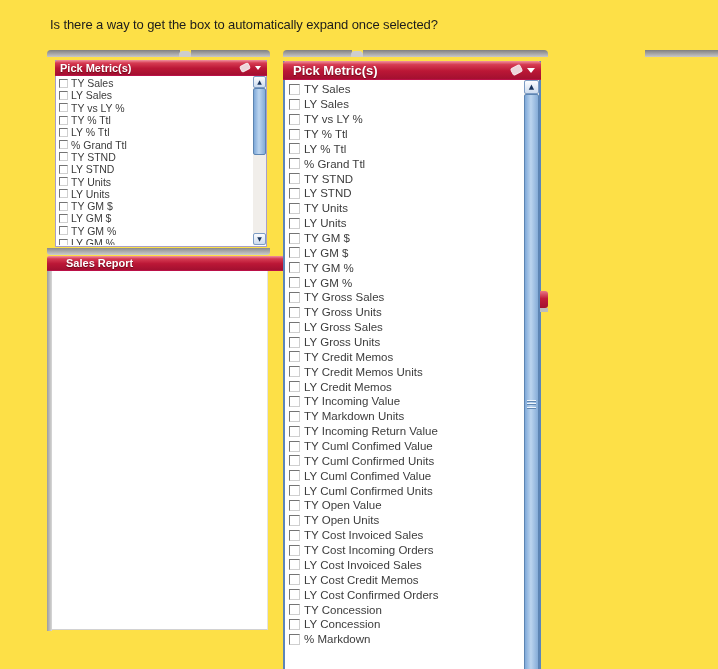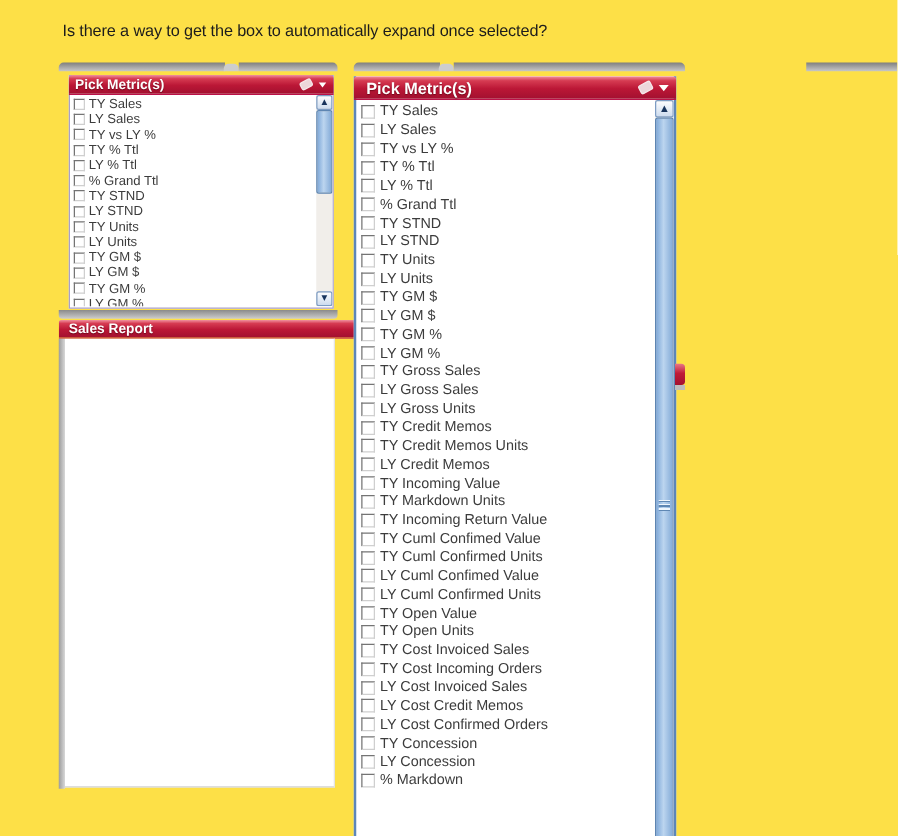--- a/index.html
+++ b/index.html
@@ -58,21 +58,21 @@
   .list-sm .lbl{font-size:10.5px;}
   .sb-sm{width:13px;}
   .sb-sm .sb-btn{height:12px;font-size:6px;line-height:10px;}
   .sb-sm .sb-thumb{top:0;height:67px;}
 
   
   .strip-mid{position:absolute;left:47px;top:248px;width:223px;height:7px;
              background:linear-gradient(180deg,#8a8a8a,#cdcdcd);border-radius:0 0 3px 3px;}
 
   
-  .sr-hdr{position:absolute;left:47px;top:256px;width:244px;height:15px;border-radius:2px 2px 0 0;}
+  .sr-hdr{position:absolute;left:47px;top:256px;width:244px;height:15px;border-radius:2px 2px 0 0;padding-left:11px;}
   .sr-hdr .hdr-title{font-size:11px;padding-left:8px;}
   .sr-edge{position:absolute;left:47px;top:271px;width:5px;height:360px;
            background:linear-gradient(90deg,#9c9c9c,#d8d8d8);}
   .sr-body{position:absolute;left:52px;top:271px;width:216px;height:359px;background:#fff;
            border-right:1px solid #e3e3e3;border-bottom:1px solid #d2d2d2;box-sizing:border-box;}
 
   
   .panel{position:absolute;left:283px;top:61px;width:258px;height:700px;box-sizing:border-box;
          border-left:2px solid #5d86b8;border-right:2px solid #5d86b8;background:#fff;}
   .panel .hdr{height:19px;margin:0 -2px;border-radius:3px 3px 0 0;}
@@ -262,20 +262,24 @@
           <div class="row">
             <span class="cb"></span>
             <span class="lbl">LY GM %</span>
           </div>
           <div class="row">
             <span class="cb"></span>
             <span class="lbl">TY Gross Sales</span>
           </div>
           <div class="row">
             <span class="cb"></span>
+            <span class="lbl">TY Gross Units</span>
+          </div>
+          <div class="row">
+            <span class="cb"></span>
             <span class="lbl">LY Gross Sales</span>
           </div>
           <div class="row">
             <span class="cb"></span>
             <span class="lbl">LY Gross Units</span>
           </div>
           <div class="row">
             <span class="cb"></span>
             <span class="lbl">TY Credit Memos</span>
           </div>

